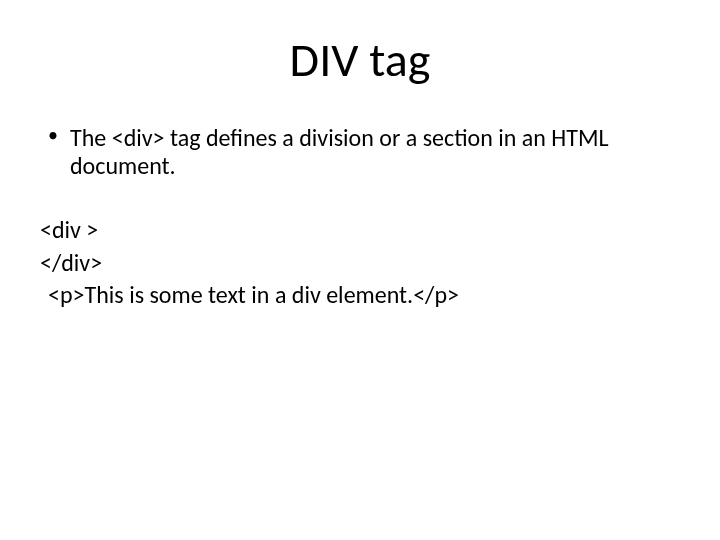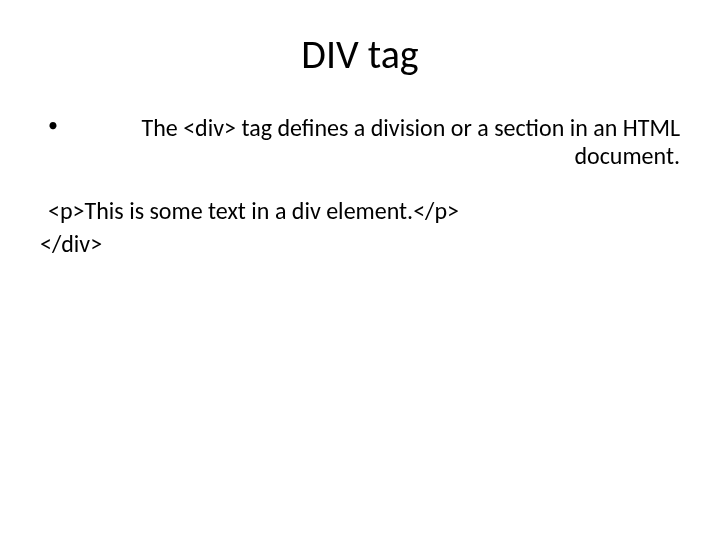--- a/index.html
+++ b/index.html
@@ -10,29 +10,28 @@
     body {
       width: 720px;
       height: 540px;
       background: #ffffff;
       font-family: Calibri, "Segoe UI", Arial, sans-serif;
       color: #000;
       padding: 20px 40px;
     }
     .title {
       text-align: center;
-      font-size: 40px;
+      font-size: 48px;
       font-weight: 400;
       margin-top: 10px;
       margin-bottom: 35px;
     }
     .bullets {
       list-style: none;
-      margin-bottom: 26px;
-      text-align: right;
+      margin-bottom: 35px;
     }
     .bullets li {
       font-size: 24px;
       line-height: 1.15;
       position: relative;
       padding-left: 30px;
       margin-bottom: 2px;
     }
     .bullets li::before {
       content: "•";
@@ -56,15 +55,16 @@
 </head>
 <body>
 
 <h1 class="title">DIV tag</h1>
 
 <ul class="bullets">
   <li>The &lt;div&gt; tag defines a division or a section in an HTML document.</li>
 </ul>
 
 <div class="code-example">
+  <span class="code-line">&lt;div &gt;</span>
+  <span class="code-line">&lt;/div&gt;</span>
   <span class="code-line indent">&lt;p&gt;This is some text in a div element.&lt;/p&gt;</span>
-  <span class="code-line">&lt;/div&gt;</span>
 </div>
 
 </body></html>

